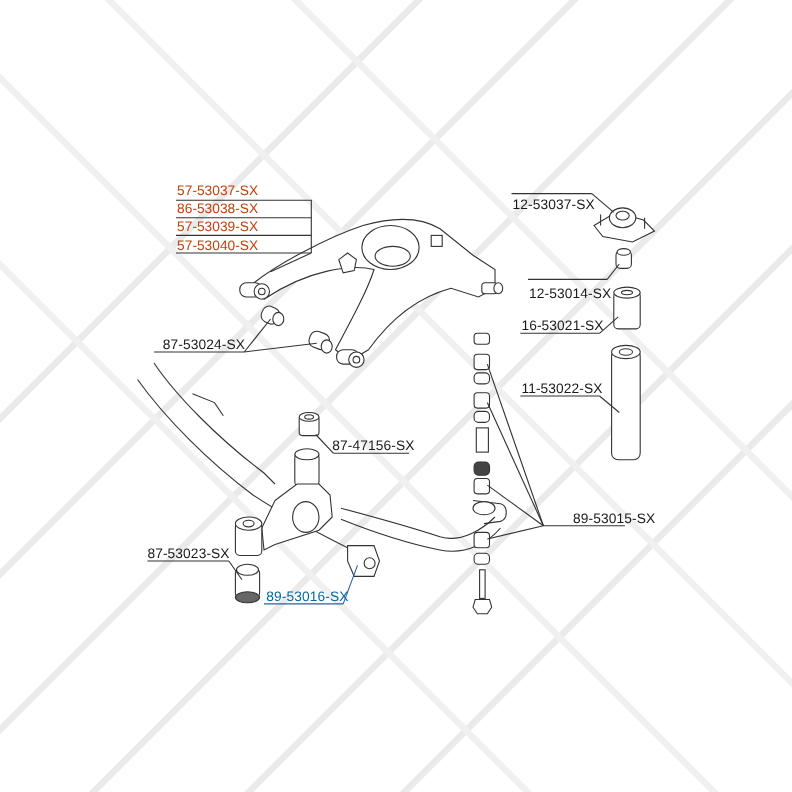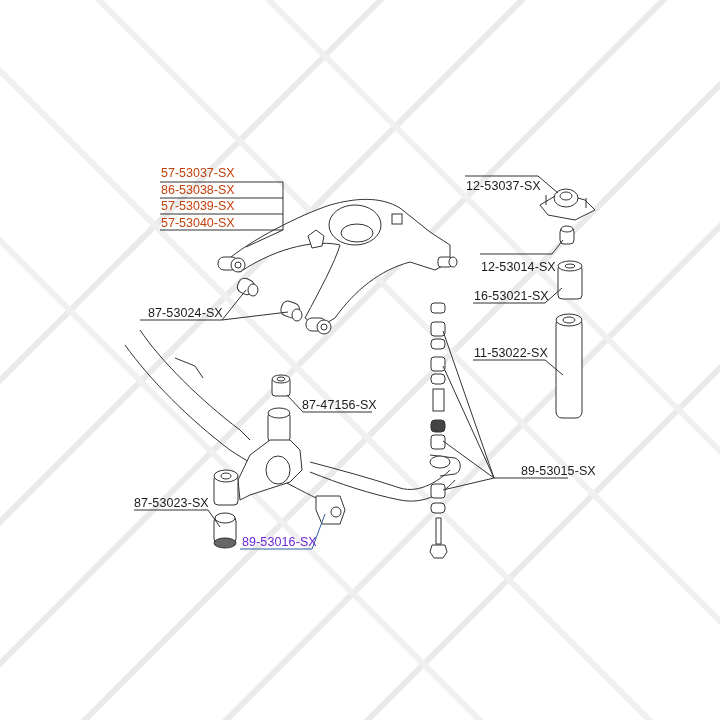--- a/index.html
+++ b/index.html
@@ -1,21 +1,21 @@
 <!DOCTYPE html>
 <html><head>
 <meta charset="utf-8">
 <style>
   html, body { margin: 0; padding: 0; background: #ffffff; }
   body { width: 720px; height: 720px; position: relative; overflow: hidden;
          font-family: "Liberation Sans", sans-serif; }
   #diagram { position: absolute; left: 0; top: 0; width: 720px; height: 720px; }
   .label { position: absolute; font-size: 12.5px; color: #1a1a1a; white-space: nowrap;
            line-height: 14px; letter-spacing: 0.1px; }
-  .label.hl { color: #6d28d9; }
+  .label.hl { color: #0369a1; }
   .stack { position: absolute; left: 160px; top: 165px; width: 123px; }
   .stack .row { height: 16.5px; font-size: 12.5px; line-height: 16px; color: #c2410c;
                 padding-left: 1px; white-space: nowrap; }
 </style>
 </head>
 <body>
 
 <svg id="diagram" viewBox="0 0 720 720" xmlns="http://www.w3.org/2000/svg">
 
   <g fill="none" stroke="#e8e8e8" stroke-width="6" opacity="0.9">

